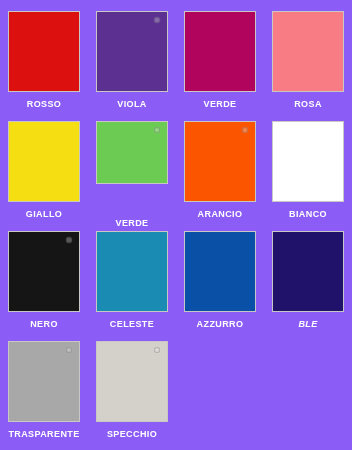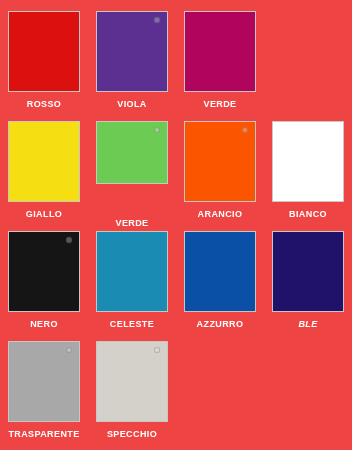--- a/index.html
+++ b/index.html
@@ -68,41 +68,47 @@
     letter-spacing: 0.4px;
     color: #ffffff;
     text-align: center;
     line-height: 11px;
     white-space: nowrap;
   }
 </style>
 </head>
 <body style="background: rgb(5, 5, 5);">
 
-<div id="swatch-board" style="background: #ef4444;">
+<div id="swatch-board" style="background: #8b5cf6;">
     <div class="swatch-row">
       <div class="swatch-cell">
         <div class="chip-wrap">
           <div class="chip" style="background: rgb(221, 16, 16); border-color: rgb(201, 199, 196);"></div>
         </div>
         <div class="chip-label" style="color: rgb(255, 255, 255);">ROSSO</div>
       </div>
       <div class="swatch-cell">
         <div class="chip-wrap">
           <div class="chip" style="background: rgb(91, 48, 145); border-color: rgb(201, 199, 196);">
             <div class="chip-dot"></div>
           </div>
         </div>
         <div class="chip-label" style="color: rgb(255, 255, 255);">VIOLA</div>
       </div>
       <div class="swatch-cell">
         <div class="chip-wrap">
           <div class="chip" style="background: rgb(177, 4, 92); border-color: rgb(201, 199, 196);"></div>
         </div>
         <div class="chip-label" style="color: rgb(255, 255, 255);">VERDE</div>
+      </div>
+      <div class="swatch-cell">
+        <div class="chip-wrap">
+          <div class="chip" style="background: rgb(248, 124, 132); border-color: rgb(201, 199, 196);"></div>
+        </div>
+        <div class="chip-label" style="color: rgb(255, 255, 255);">ROSA</div>
       </div>
     </div>
     <div class="swatch-row">
       <div class="swatch-cell">
         <div class="chip-wrap">
           <div class="chip" style="background: rgb(245, 222, 17); border-color: rgb(201, 199, 196);"></div>
         </div>
         <div class="chip-label" style="color: rgb(255, 255, 255);">GIALLO</div>
       </div>
       <div class="swatch-cell">

